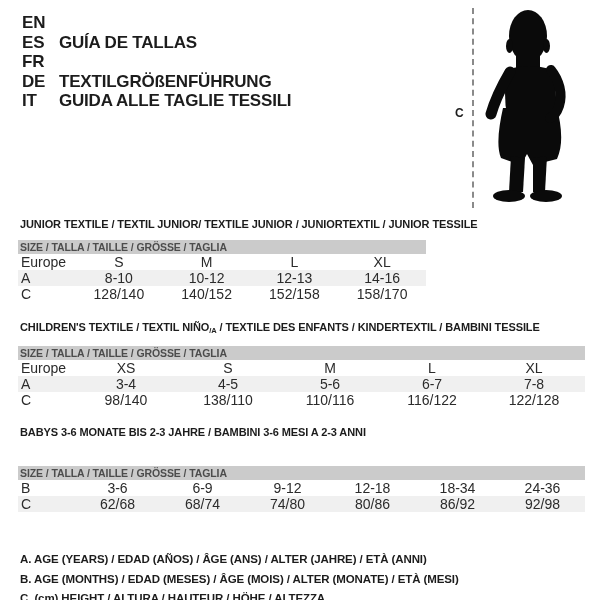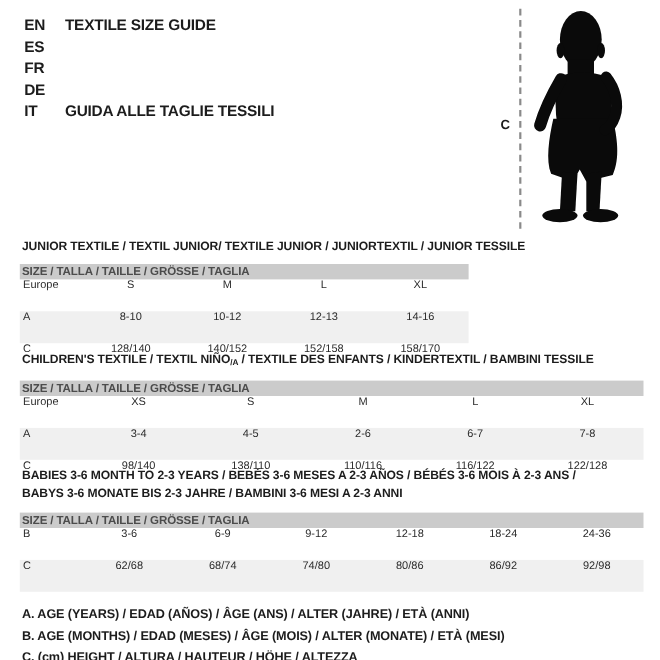--- a/index.html
+++ b/index.html
@@ -7,61 +7,62 @@
     --silhouette:#0a0a0a; --text:#1c1c1c; --measure-line:#8a8a8a;
   }
   *{box-sizing:border-box;}
   html,body{margin:0;padding:0;}
   body{
     width:600px;height:600px;background:#ffffff;position:relative;overflow:hidden;
     font-family:"Liberation Sans",sans-serif;color:var(--text);
   }
   
   .langs{position:absolute;left:22px;top:13px;}
-  .lang-row{display:flex;line-height:19.5px;font-weight:bold;font-size:14px;letter-spacing:-0.2px;}
+  .lang-row{display:flex;line-height:19.5px;font-weight:bold;font-size:17px;letter-spacing:-0.2px;}
   .lang-code{width:37px;}
   
   .baby-wrap{position:absolute;left:483px;top:8px;width:96px;height:198px;}
   .baby{fill:var(--silhouette);}
   .arm{fill:none;stroke:var(--silhouette);stroke-linecap:round;}
   .measure-line{position:absolute;left:472px;top:8px;height:200px;width:0;border-left:2px dashed var(--measure-line);}
   .c-label{position:absolute;left:455px;top:106px;font-weight:bold;font-size:12px;}
   
   .sec-title{position:absolute;left:20px;font-weight:bold;font-size:11px;letter-spacing:-0.1px;white-space:nowrap;}
   .sec-title .sub{font-size:7.5px;vertical-align:-2px;}
   .two-line div{line-height:17px;}
   
   .tbl{position:absolute;left:18px;}
   .w-narrow{width:408px;}
   .w-wide{width:567px;}
   .bar{height:14px;background:var(--header-bar-bg);color:var(--header-bar-text);
        font-size:10.5px;font-weight:bold;line-height:15px;padding-left:2px;letter-spacing:-0.1px;}
-  .trow{display:flex;height:29px;align-items:flex-start;font-size:10px;color:#2b2b2b;}
+  .trow{display:flex;height:16px;align-items:flex-start;font-size:14px;color:#2b2b2b;}
   .trow.striped{background:var(--stripe-bg);}
   .tlbl{width:57px;padding-left:3px;}
   .tcell{flex:1;text-align:center;}
   
   .notes{position:absolute;left:20px;top:536px;font-weight:bold;font-size:11.5px;line-height:19.5px;letter-spacing:-0.1px;margin-top:14px;}
 </style>
 </head>
 <body>
 
 <div class="langs">
   <div class="lang-row">
     <span class="lang-code">EN</span>
-    <span>TEXTILE SIZE GUIDE</span>
   </div>
   <div class="lang-row">
     <span class="lang-code">ES</span>
+    <span>GUÍA DE TALLAS</span>
   </div>
   <div class="lang-row">
     <span class="lang-code">FR</span>
   </div>
   <div class="lang-row">
     <span class="lang-code">DE</span>
+    <span>TEXTILGRÖßENFÜHRUNG</span>
   </div>
   <div class="lang-row">
     <span class="lang-code">IT</span>
     <span>GUIDA ALLE TAGLIE TESSILI</span>
   </div>
 </div>
 
 <div class="measure-line"></div>
 <div class="c-label">C</div>
 <div class="baby-wrap">
@@ -117,47 +118,46 @@
     <div class="tcell">XS</div>
     <div class="tcell">S</div>
     <div class="tcell">M</div>
     <div class="tcell">L</div>
     <div class="tcell">XL</div>
   </div>
   <div class="trow striped">
     <div class="tlbl">A</div>
     <div class="tcell">3-4</div>
     <div class="tcell">4-5</div>
-    <div class="tcell">2-6</div>
+    <div class="tcell">5-6</div>
     <div class="tcell">6-7</div>
     <div class="tcell">7-8</div>
   </div>
   <div class="trow">
     <div class="tlbl">C</div>
     <div class="tcell">98/140</div>
     <div class="tcell">138/110</div>
     <div class="tcell">110/116</div>
     <div class="tcell">116/122</div>
     <div class="tcell">122/128</div>
   </div>
 </div>
 
 <div class="sec-title two-line" style="top:424px">
-  <div>BABIES 3-6 MONTH TO 2-3 YEARS / BEBÉS 3-6 MESES A 2-3 AÑOS / BÉBÉS 3-6 MOIS À 2-3 ANS /</div>
   <div>BABYS 3-6 MONATE BIS 2-3 JAHRE / BAMBINI 3-6 MESI A 2-3 ANNI</div>
 </div>
 <div class="tbl w-wide" style="top:466px">
   <div class="bar">SIZE / TALLA / TAILLE / GRÖSSE / TAGLIA</div>
   <div class="trow">
     <div class="tlbl">B</div>
     <div class="tcell">3-6</div>
     <div class="tcell">6-9</div>
     <div class="tcell">9-12</div>
     <div class="tcell">12-18</div>
-    <div class="tcell">18-24</div>
+    <div class="tcell">18-34</div>
     <div class="tcell">24-36</div>
   </div>
   <div class="trow striped">
     <div class="tlbl">C</div>
     <div class="tcell">62/68</div>
     <div class="tcell">68/74</div>
     <div class="tcell">74/80</div>
     <div class="tcell">80/86</div>
     <div class="tcell">86/92</div>
     <div class="tcell">92/98</div>

